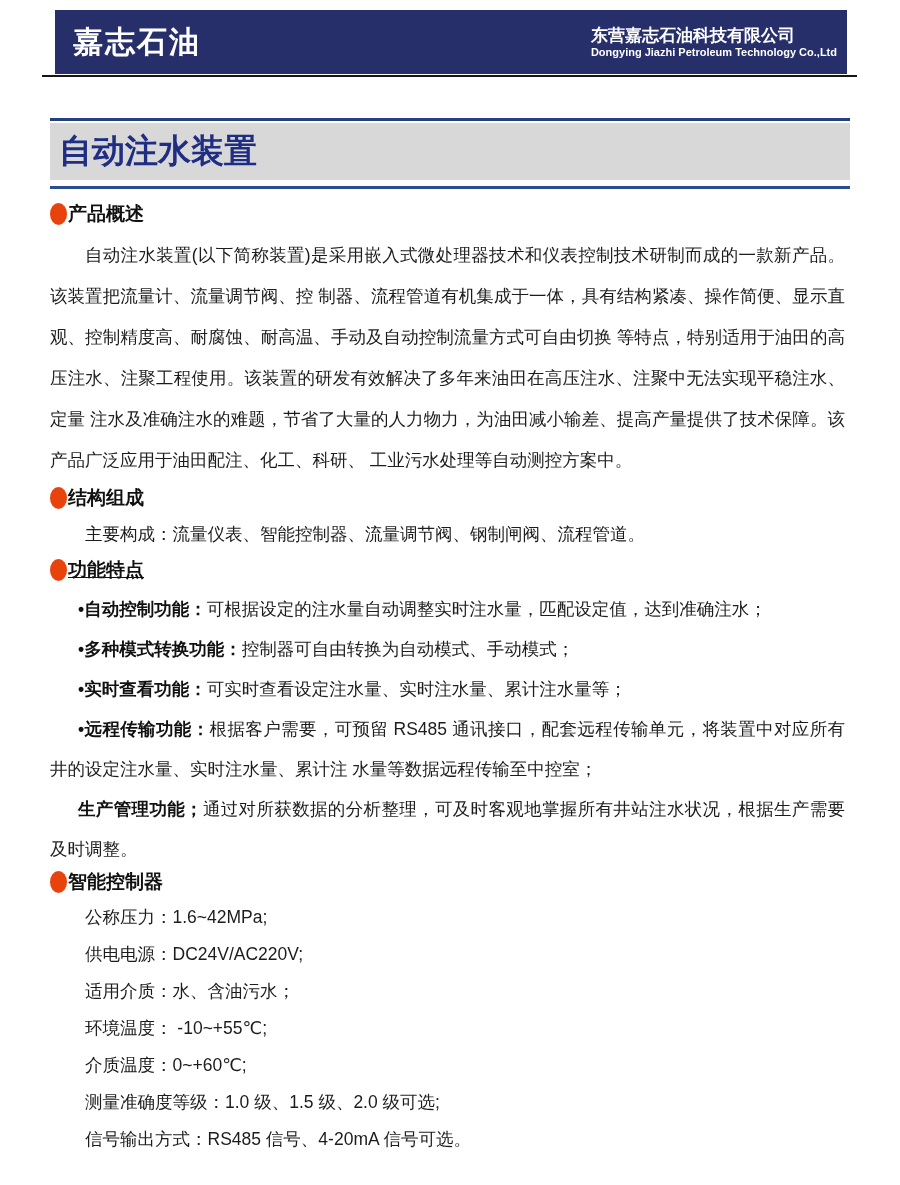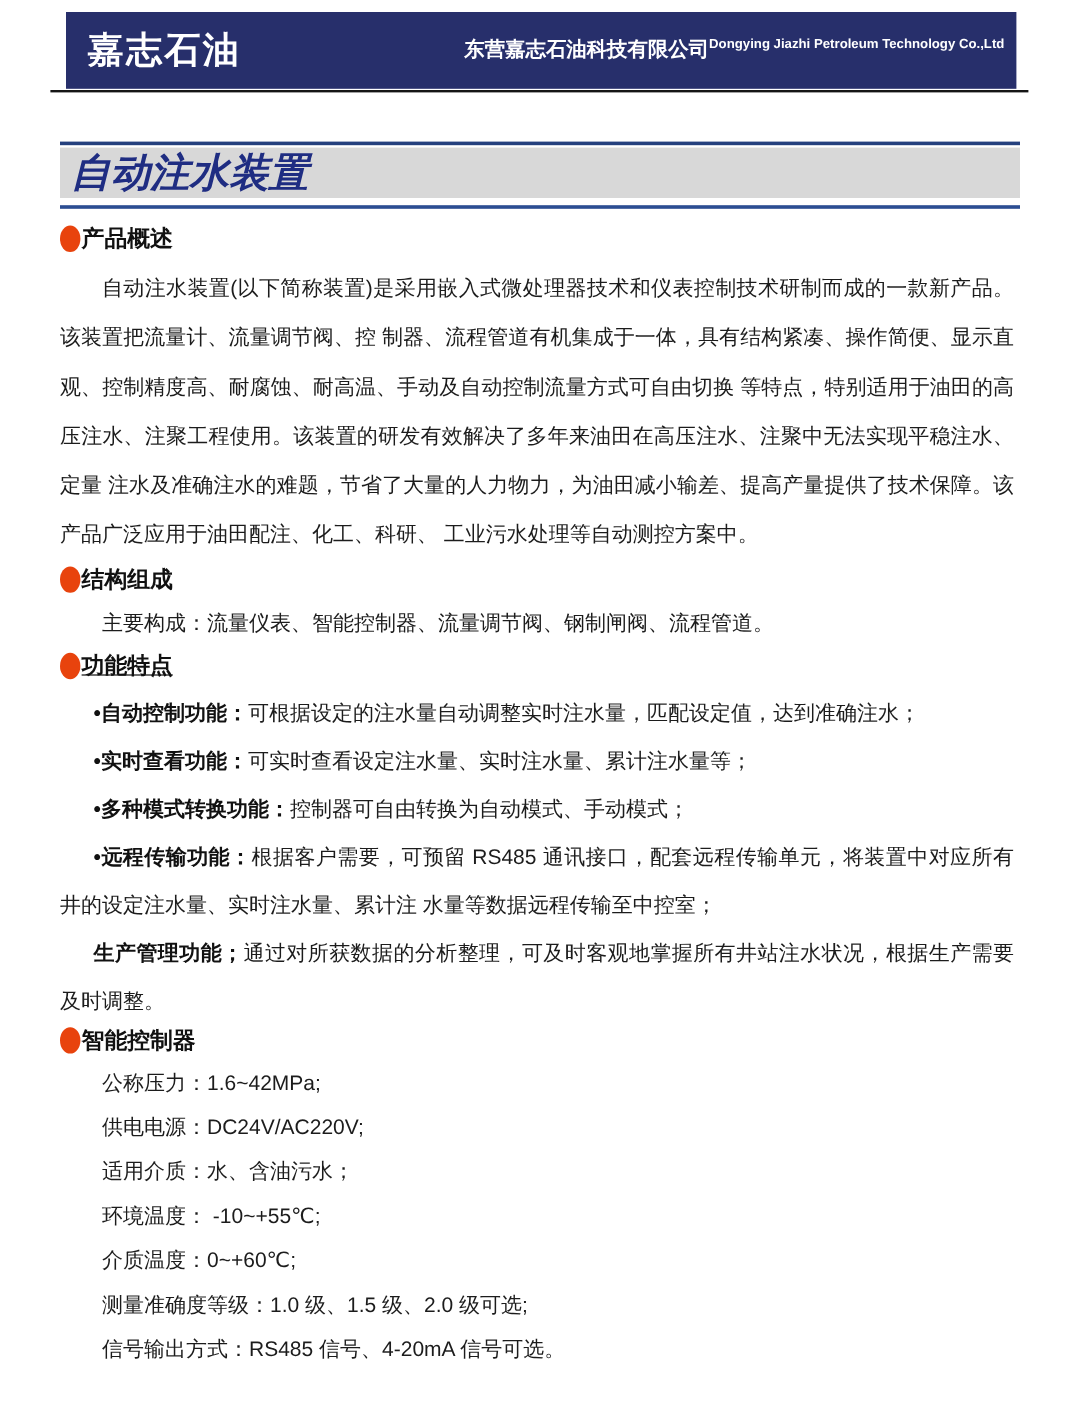--- a/index.html
+++ b/index.html
@@ -22,21 +22,21 @@
     box-sizing: border-box;
   }
   .logo-text {
     color: #ffffff;
     font-size: 30px;
     font-weight: bold;
     letter-spacing: 2px;
   }
   .company-block {
     display: flex;
-    flex-direction: row;
+    flex-direction: column;
     align-items: flex-start;
     line-height: 1.25;
   }
   .company-cn {
     color: #ffffff;
     font-size: 17px;
     font-weight: bold;
   }
   .company-en {
     color: #ffffff;
@@ -45,26 +45,25 @@
   }
   .header-underline {
     margin: 1px 43px 0 42px;
     border-top: 2px solid #151515;
   }
   
   .title-block { margin: 41px 50px 0 50px; }
   .title-line-top { height: 3px; background: #24407e; }
   .title-gray {
     margin-top: 2px;
-    height: 42px;
+    height: 57px;
     background: #d8d8d8;
     display: flex;
     align-items: center;
     padding-left: 9px;
-    font-style: italic;
   }
   .title-text {
     color: #1f2d82;
     font-size: 33px;
     font-weight: bold;
   }
   .title-line-bottom { margin-top: 6px; height: 3px; background: #2b4d92; }
   
   .content { margin: 0 55px 0 50px; }
   .section-heading {
@@ -147,22 +146,22 @@
     <span>结构组成</span>
   </div>
   <div class="structure-body">主要构成：流量仪表、智能控制器、流量调节阀、钢制闸阀、流程管道。</div>
 
   <div class="section-heading h-features">
     <span class="bullet-ellipse"></span>
     <span>功能特点</span>
   </div>
   <div class="features-list">
     <div class="feature-item"><span class="feature-label">•</span><span class="feature-label">自动控制功能：</span><span>可根据设定的注水量自动调整实时注水量，匹配设定值，达到准确注水；</span></div>
+    <div class="feature-item"><span class="feature-label">•</span><span class="feature-label">多种模式转换功能：</span><span>控制器可自由转换为自动模式、手动模式；</span></div>
     <div class="feature-item"><span class="feature-label">•</span><span class="feature-label">实时查看功能：</span><span>可实时查看设定注水量、实时注水量、累计注水量等；</span></div>
-    <div class="feature-item"><span class="feature-label">•</span><span class="feature-label">多种模式转换功能：</span><span>控制器可自由转换为自动模式、手动模式；</span></div>
     <div class="feature-item"><span class="feature-label">•</span><span class="feature-label">远程传输功能：</span><span>根据客户需要，可预留 RS485 通讯接口，配套远程传输单元，将装置中对应所有井的设定注水量、实时注水量、累计注 水量等数据远程传输至中控室；</span></div>
     <div class="feature-item"><span class="feature-label"></span><span class="feature-label">生产管理功能；</span><span>通过对所获数据的分析整理，可及时客观地掌握所有井站注水状况，根据生产需要及时调整。</span></div>
   </div>
 
   <div class="section-heading h-specs">
     <span class="bullet-ellipse"></span>
     <span>智能控制器</span>
   </div>
   <div class="specs-list">
     <div class="spec-item">公称压力：1.6~42MPa;</div>

